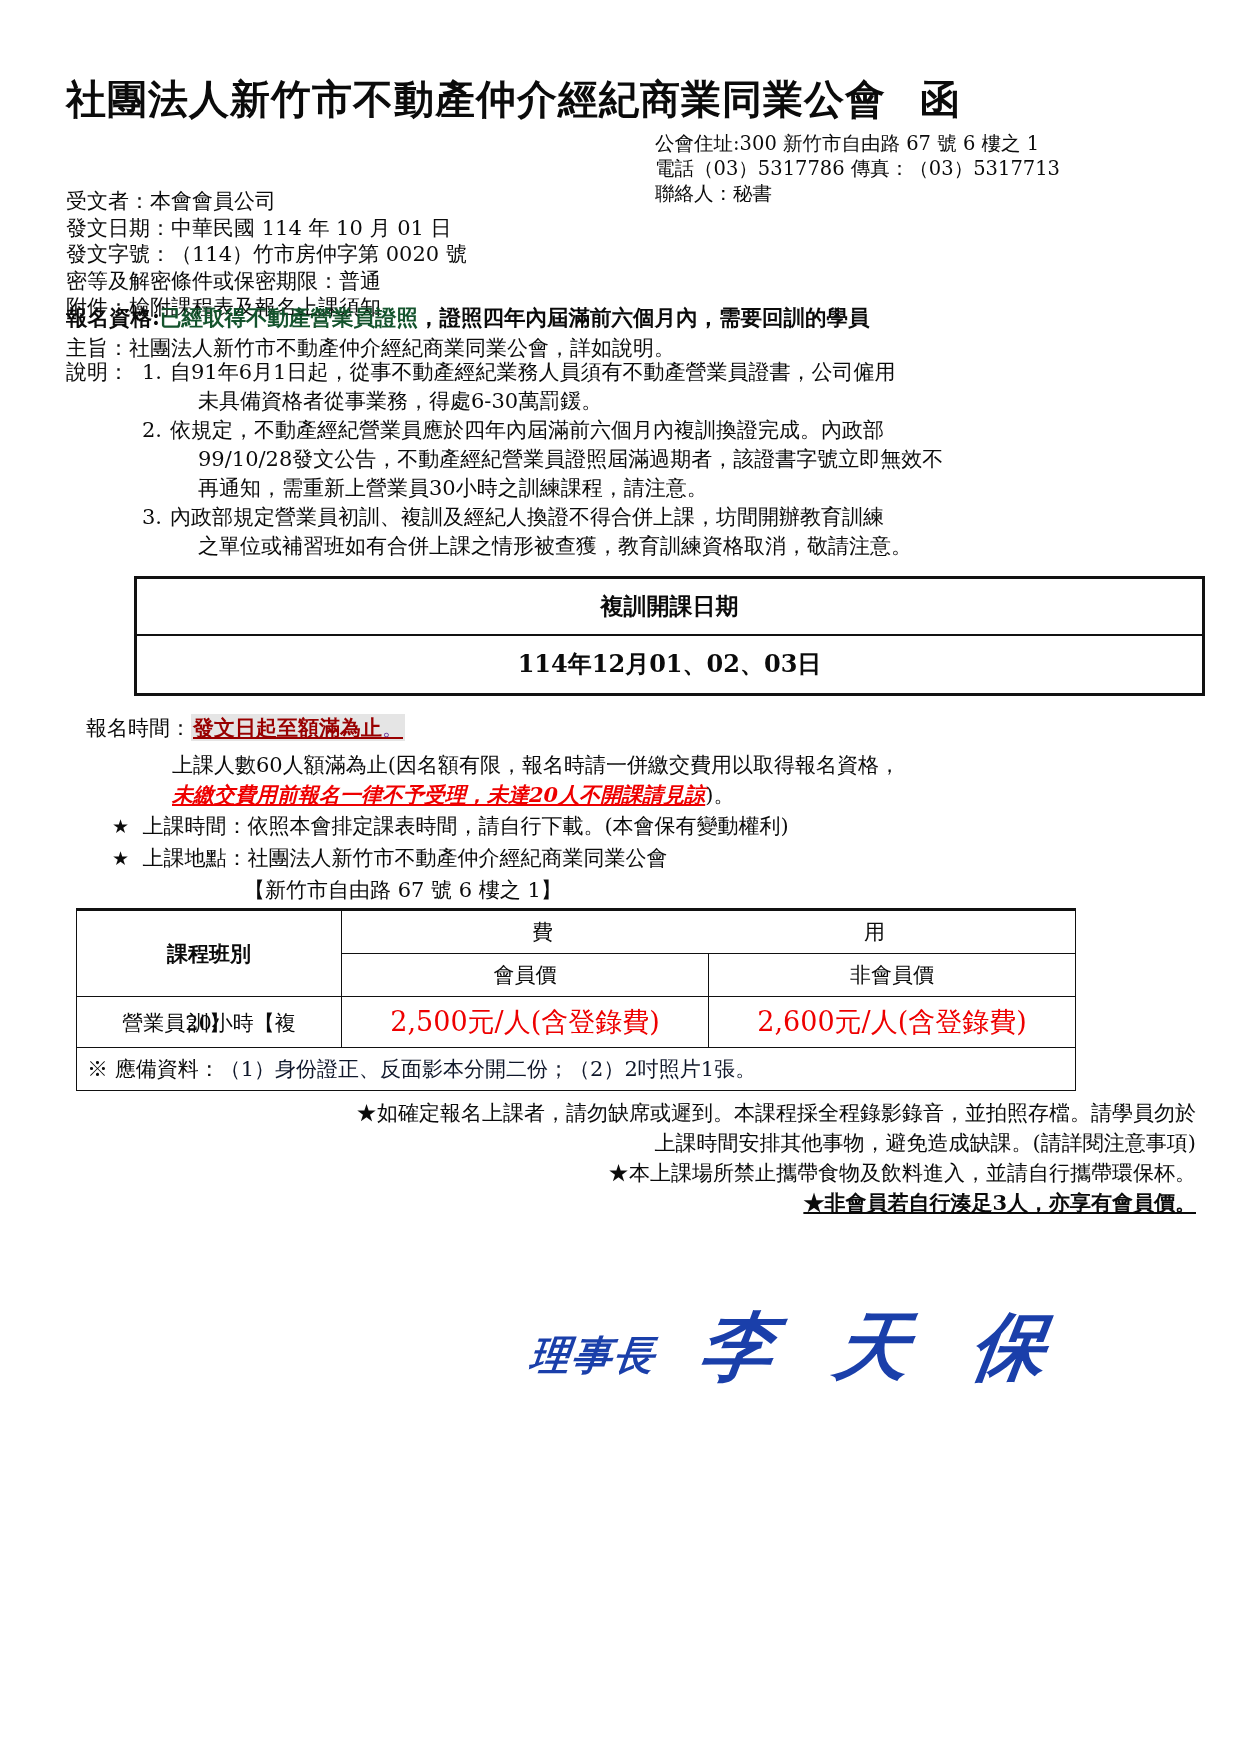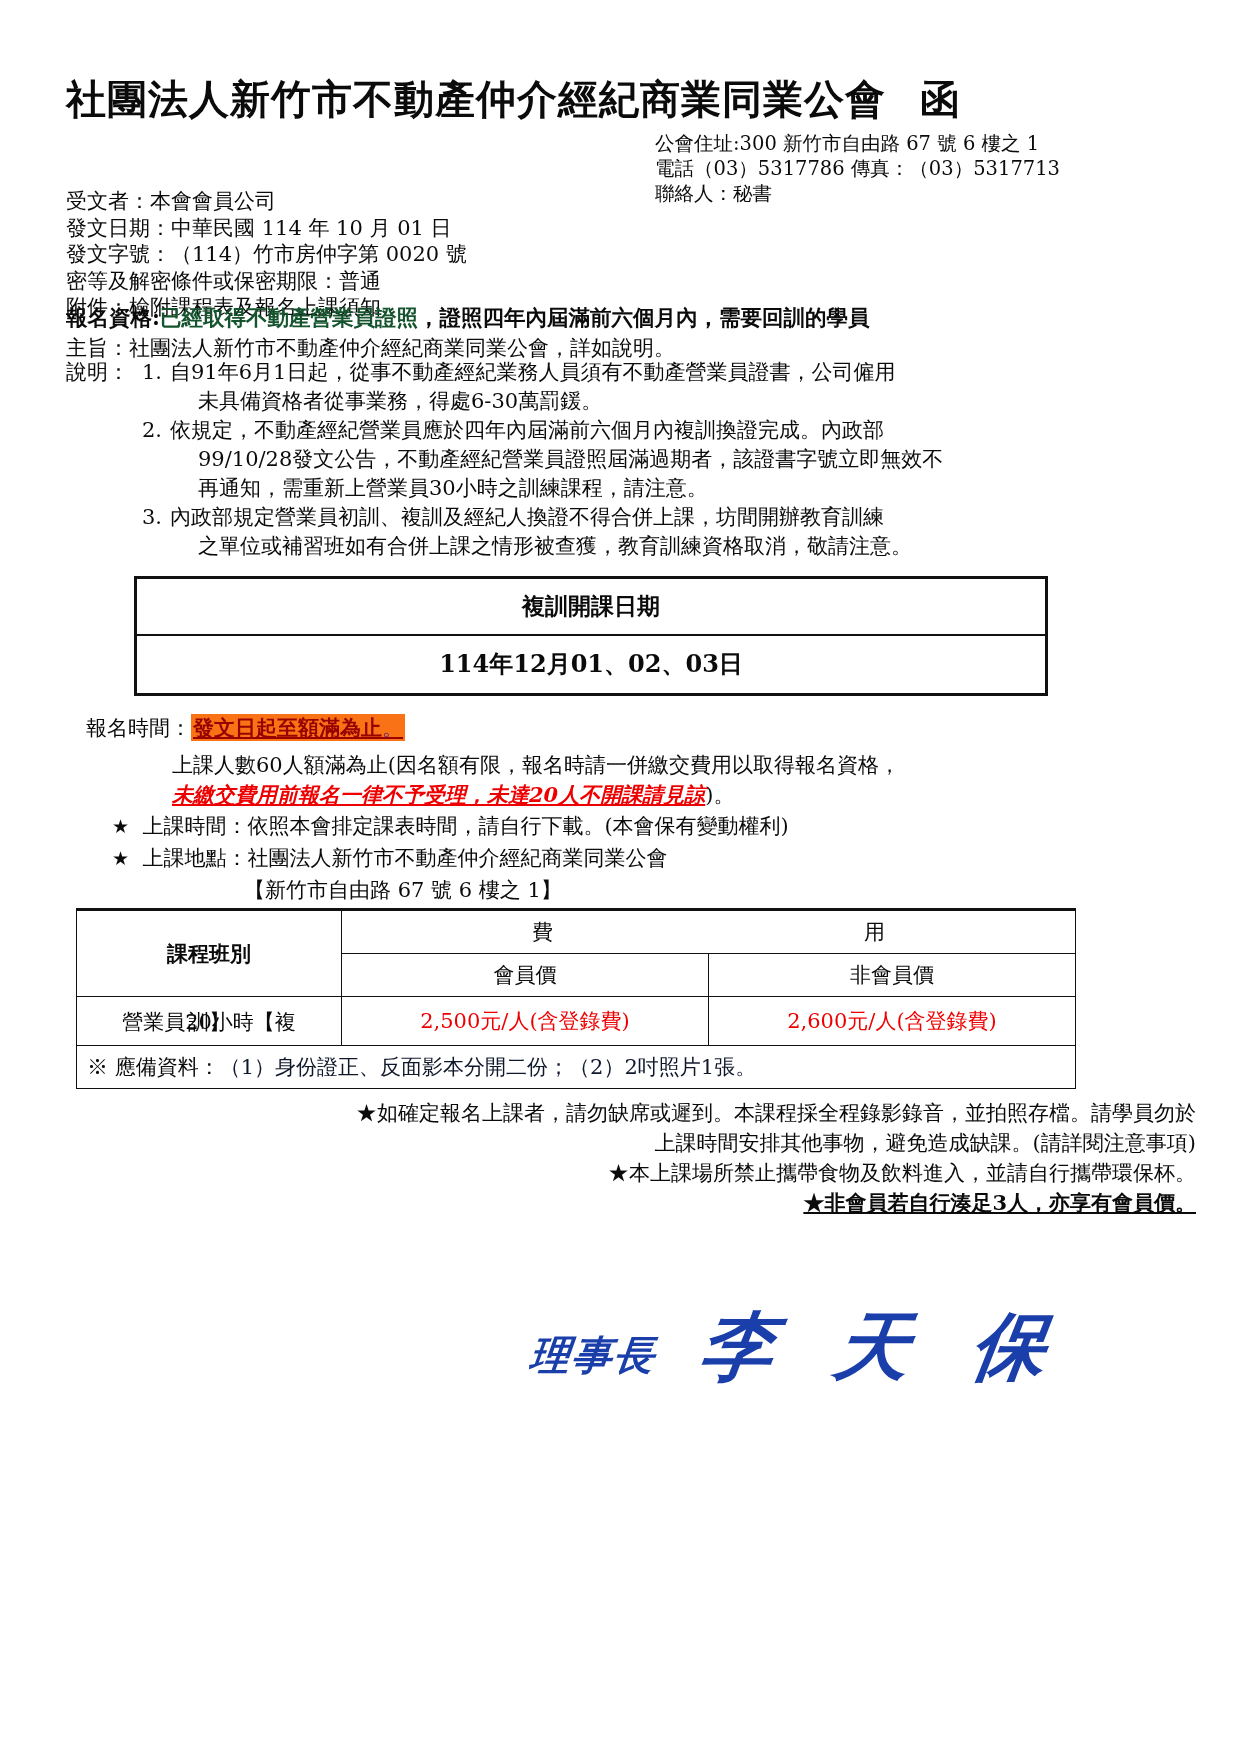--- a/index.html
+++ b/index.html
@@ -53,39 +53,39 @@
     font-size:21px; line-height:29px;
   }
   .explain .lab { float:left; width:76px; }
   .explain ol { margin:0; padding:0 0 0 76px; list-style:none; }
   .explain li { margin:0 0 0 0; padding:0 0 0 28px; text-indent:-28px; }
   .explain li .num { display:inline-block; width:28px; text-indent:0; }
   .explain li .cont { text-indent:0; }
 
   
   .datebox {
-    position:absolute; left:134px; top:576px; width:914px;
+    position:absolute; left:134px; top:576px; width:1071px;
     border:3px solid #111;
     box-sizing:border-box;
   }
   .datebox .r1 {
     text-align:center; font-size:23px; font-weight:bold;
     padding:12px 0 12px 0; border-bottom:2px solid #111;
   }
   .datebox .r2 {
     text-align:center; font-size:24px; font-weight:bold;
     padding:12px 0 13px 0;
   }
 
   
   .signup-time {
     position:absolute; left:86px; top:714px; font-size:21px; white-space:nowrap;
   }
   .hl {
-    background:#f97316; color:#990000; font-weight:bold;
+    background:#e5e5e5; color:#990000; font-weight:bold;
     text-decoration:underline; padding:1px 2px;
   }
   .hl .dot { color:#551a8b; text-decoration:none; font-weight:normal; }
 
   .signup-note {
     position:absolute; left:172px; top:750px; width:1010px;
     font-size:21px; line-height:30px;
   }
   .redital {
     color:#ee0000; font-weight:bold; font-style:italic;
@@ -104,21 +104,21 @@
     border-collapse:collapse; table-layout:fixed;
   }
   .fee td {
     border:1.6px solid #111;
     text-align:center; font-size:21px; padding:7px 4px;
   }
   .fee .outer-top td { border-top:3px solid #111; }
   .fee .left-col { width:256px; }
   .fee .cls-name { font-weight:bold; font-size:21px; line-height:26px; }
   .fee .feehead { letter-spacing:62px; text-indent:62px; font-weight:normal; }
-  .fee .price { color:#ee0000; font-size:21px; }
+  .fee .price { color:#ee0000; font-size:27px; }
   .fee .docrow td { text-align:left; padding-left:10px; font-size:21px; }
   .fee .blue { color:#0f172a; }
 
   .clip-cell { position:relative; height:34px; overflow:hidden; }
   .clip-cell span { position:absolute; left:0; right:0; top:2px; }
 
   
   .notes {
     position:absolute; left:66px; top:1098px; width:1130px;
     font-size:21px; line-height:30px;

